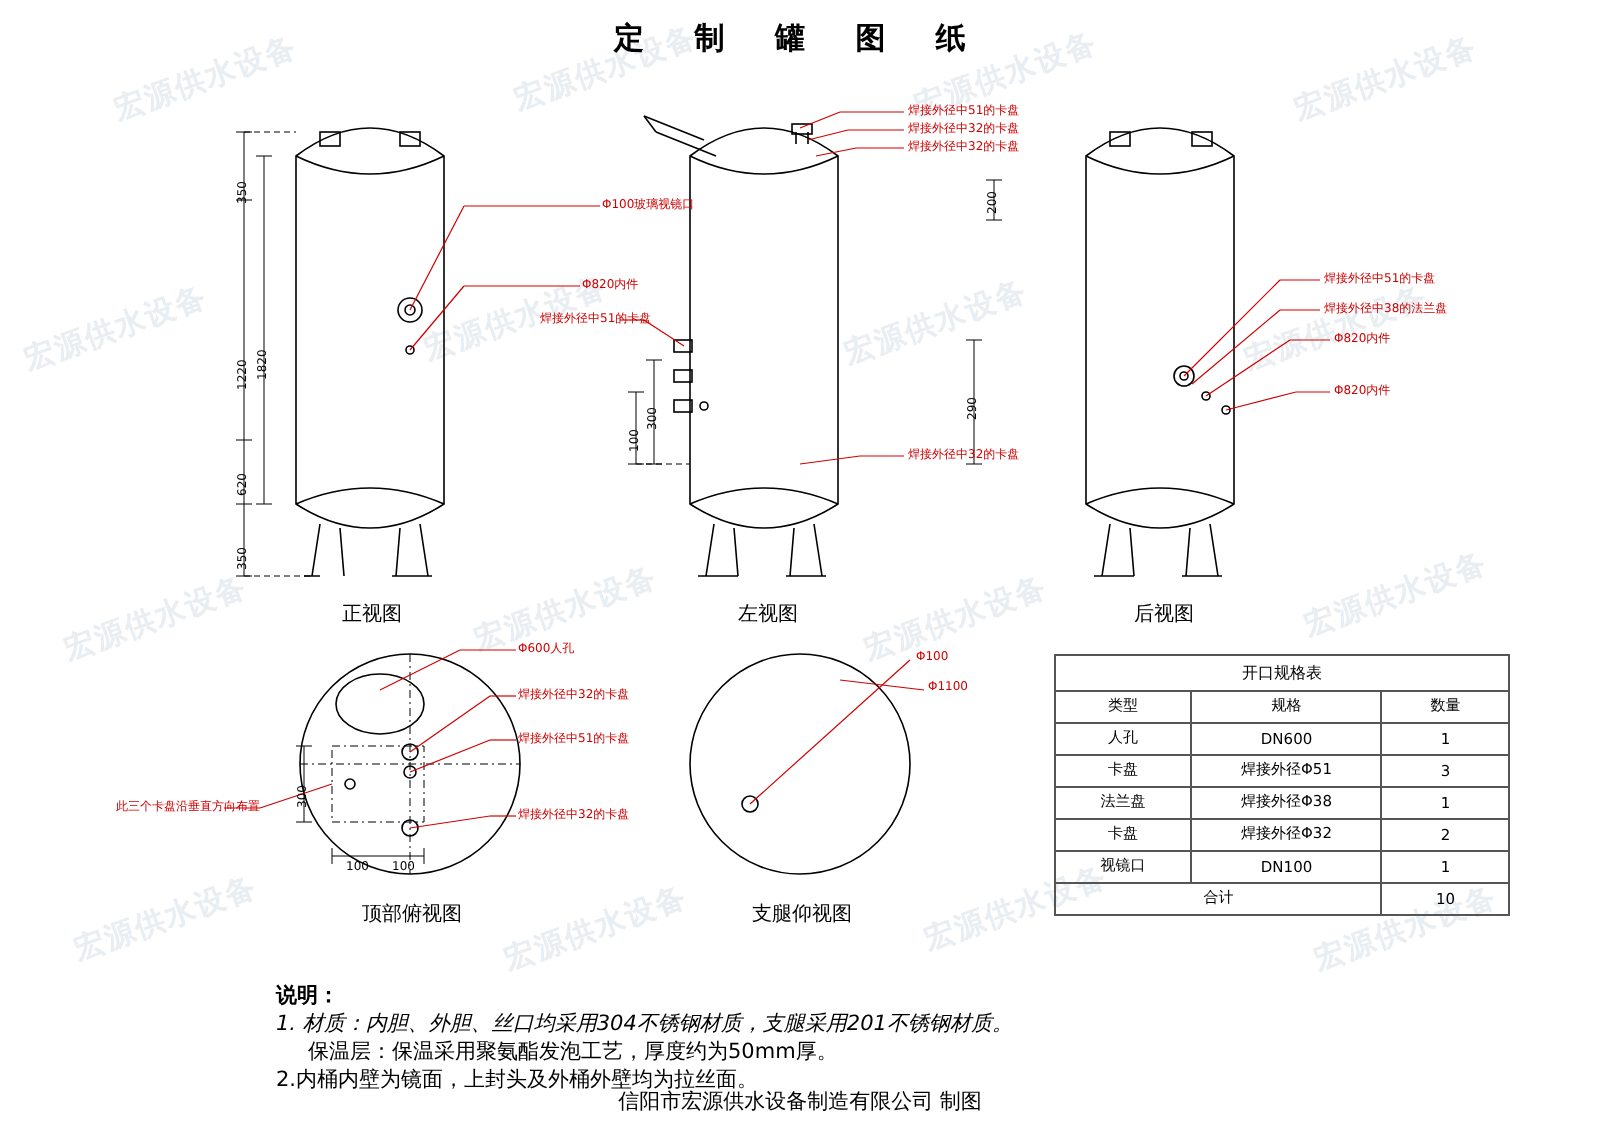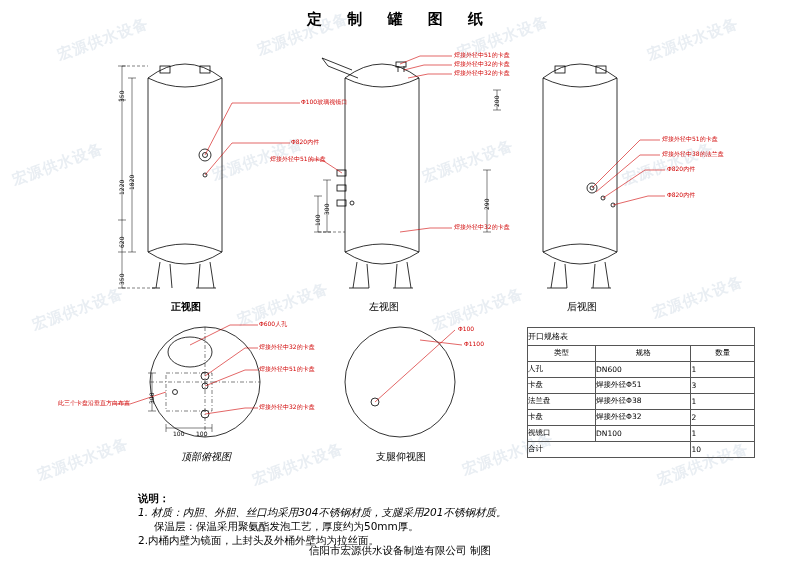--- a/index.html
+++ b/index.html
@@ -71,20 +71,21 @@
     position: absolute;
     left: 527px;
     top: 327px;
     width: 228px;
     border-collapse: collapse;
     font-size: 7.5px;
     font-family: "DejaVu Sans", "Liberation Sans", sans-serif;
   }
   #bomtable td, #bomtable th {
     border: 1px solid #555;
+    text-align: center;
     padding: 1px 0 2px 0;
     height: 12px;
     font-weight: normal;
   }
   #bomtable .cap {
     border: 1px solid #555;
     font-size: 8px;
     height: 14px;
   }
   .redtxt {
@@ -290,24 +291,24 @@
       <circle cx="400" cy="382" r="55"></circle>
       <circle cx="375" cy="402" r="4"></circle>
     </g>
     <g stroke="#d00000" stroke-width="0.6">
       <line x1="375" y1="402" x2="455" y2="330"></line>
       <line x1="420" y1="340" x2="462" y2="345"></line>
     </g>
   </g>
 </svg>
 
-<div class="vlabel" style="left:150px; top:300px; width:72px;font-weight:bold;">正视图</div>
+<div class="vlabel" style="left:150px; top:300px; width:72px;">正视图</div>
 <div class="vlabel" style="left:348px; top:300px; width:72px;">左视图</div>
 <div class="vlabel" style="left:546px; top:300px; width:72px;">后视图</div>
-<div class="vlabel" style="left:160px; top:450px; width:92px;font-style:italic;">顶部俯视图</div>
+<div class="vlabel" style="left:160px; top:450px; width:92px;">顶部俯视图</div>
 <div class="vlabel" style="left:358px; top:450px; width:86px;">支腿仰视图</div>
 
 <div class="redtxt" style="left:301px; top:98px;">Φ100玻璃视镜口</div>
 <div class="redtxt" style="left:291px; top:138px;">Φ820内件</div>
 
 <div class="redtxt" style="left:454px; top:51px;">焊接外径中51的卡盘</div>
 <div class="redtxt" style="left:454px; top:60px;">焊接外径中32的卡盘</div>
 <div class="redtxt" style="left:454px; top:69px;">焊接外径中32的卡盘</div>
 <div class="redtxt" style="left:270px; top:155px;">焊接外径中51的卡盘</div>
 <div class="redtxt" style="left:454px; top:223px;">焊接外径中32的卡盘</div>

